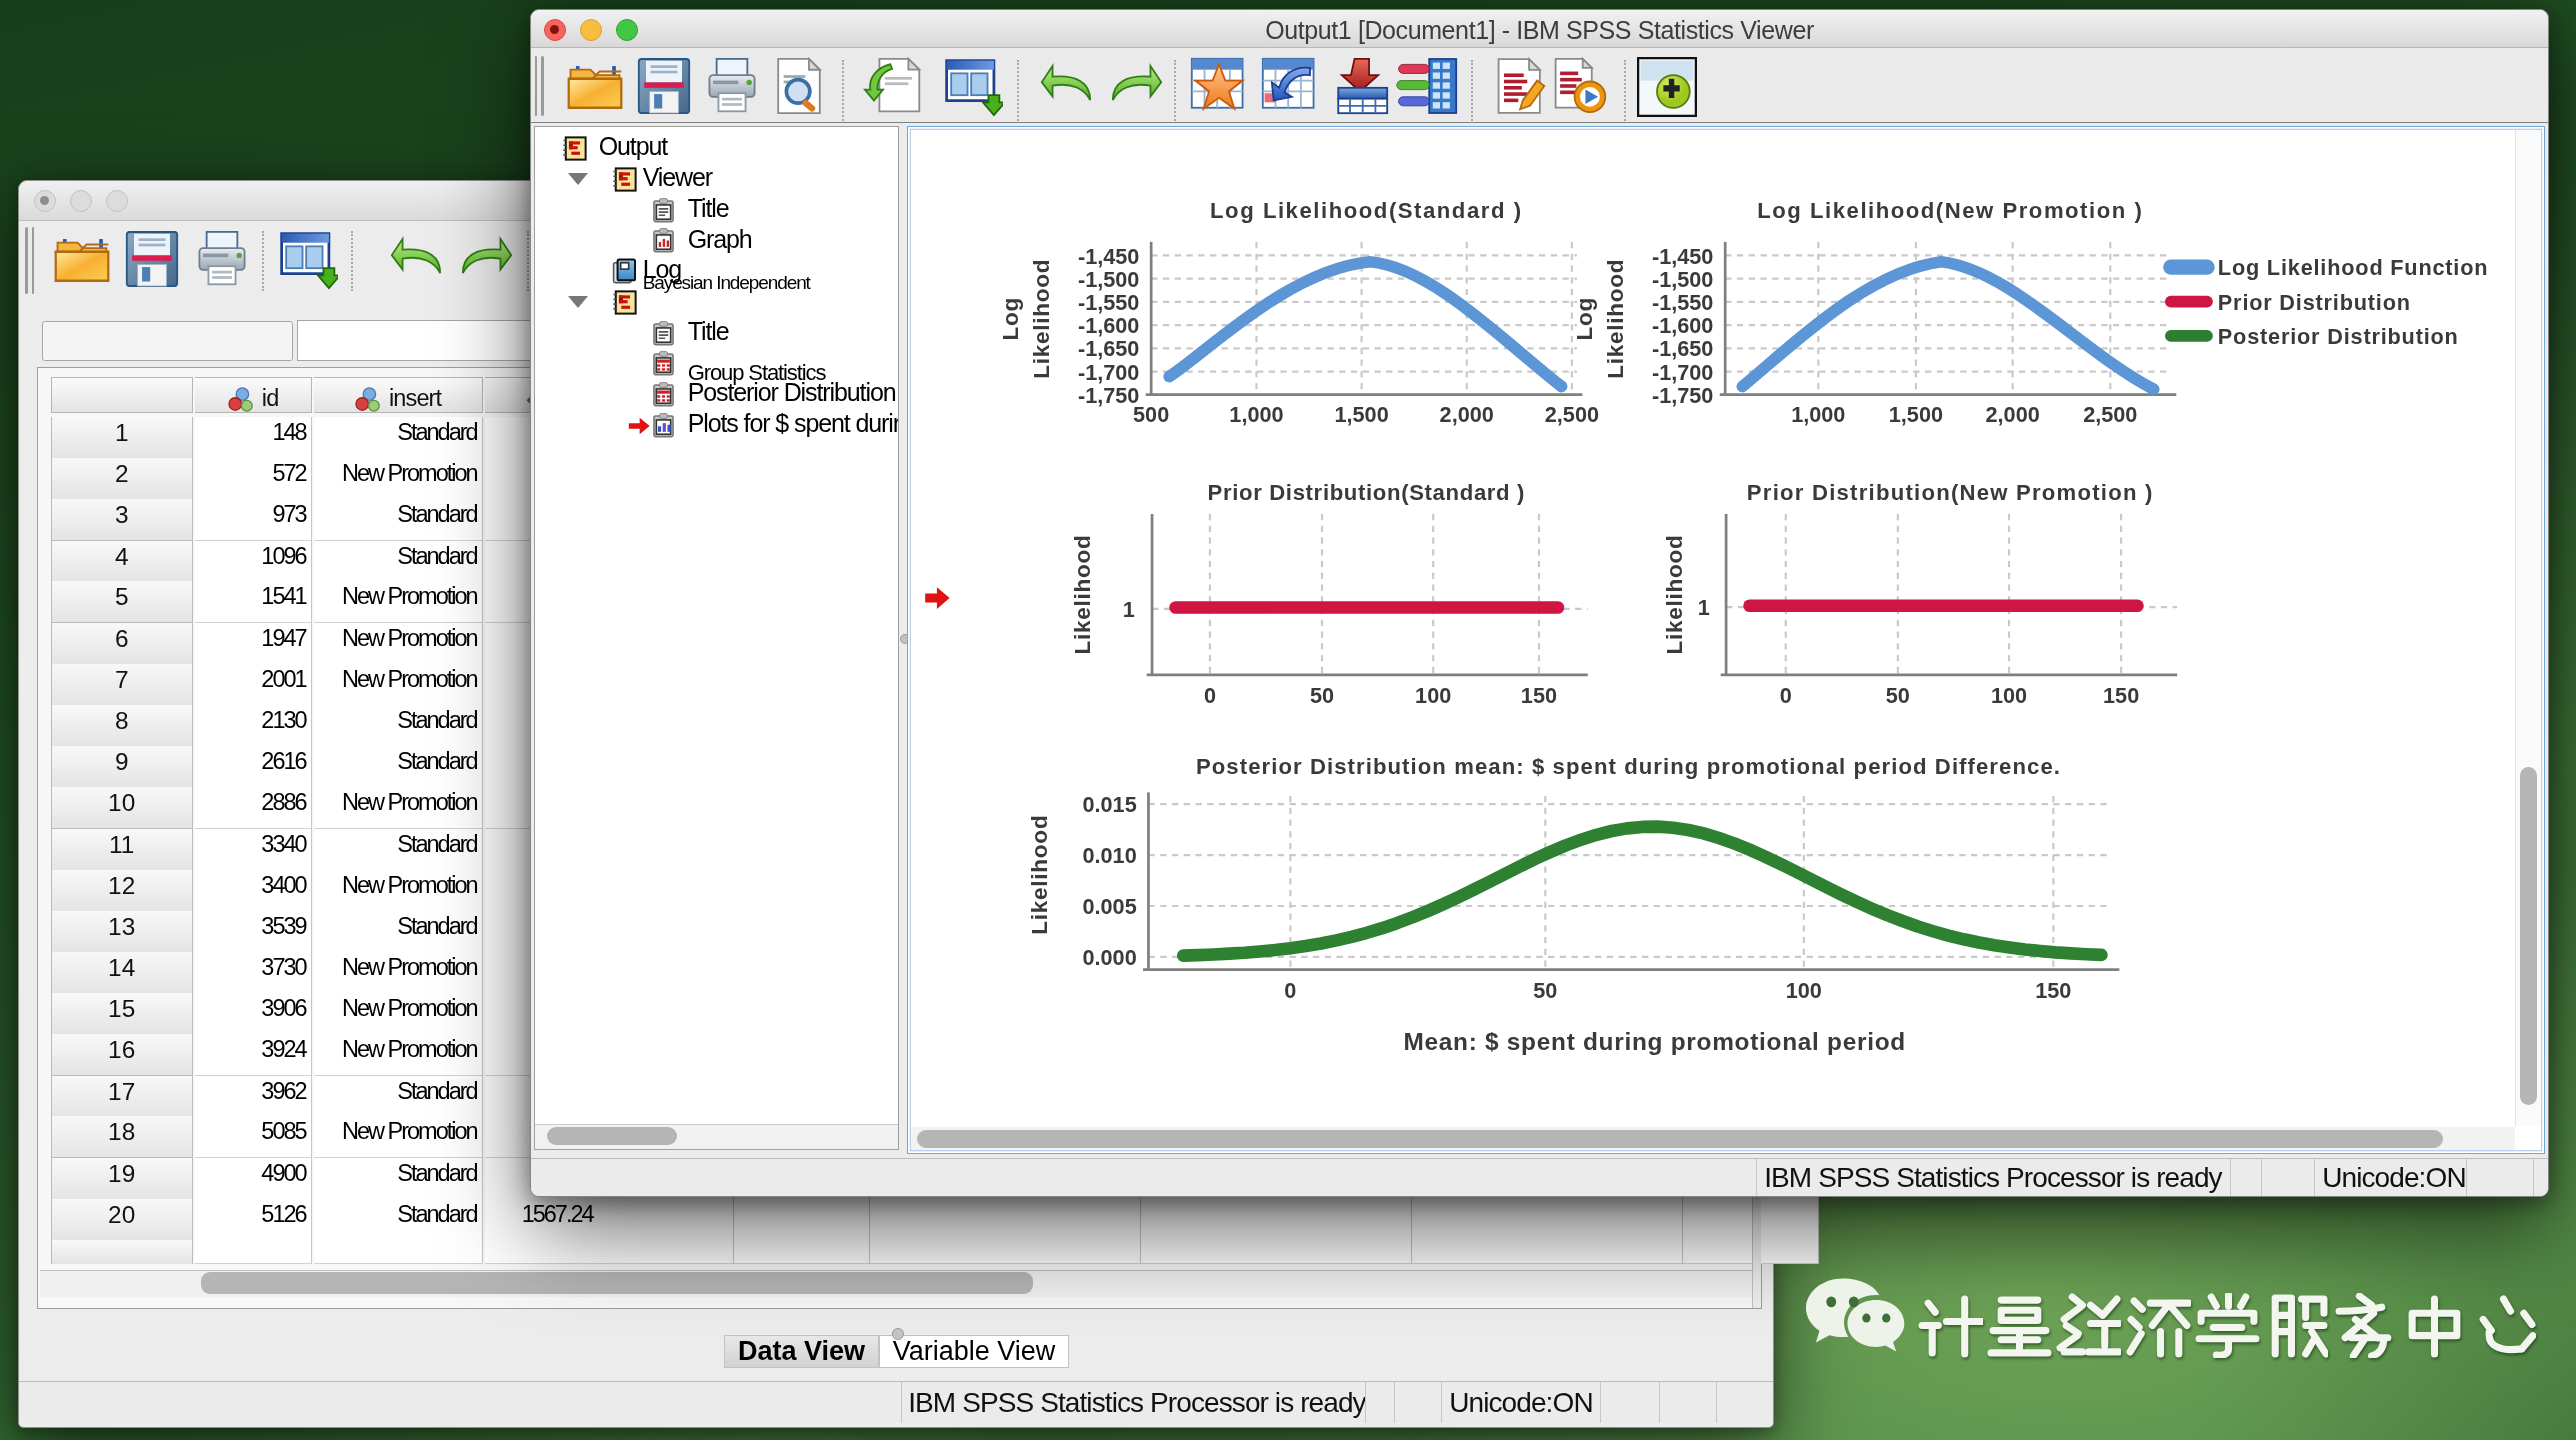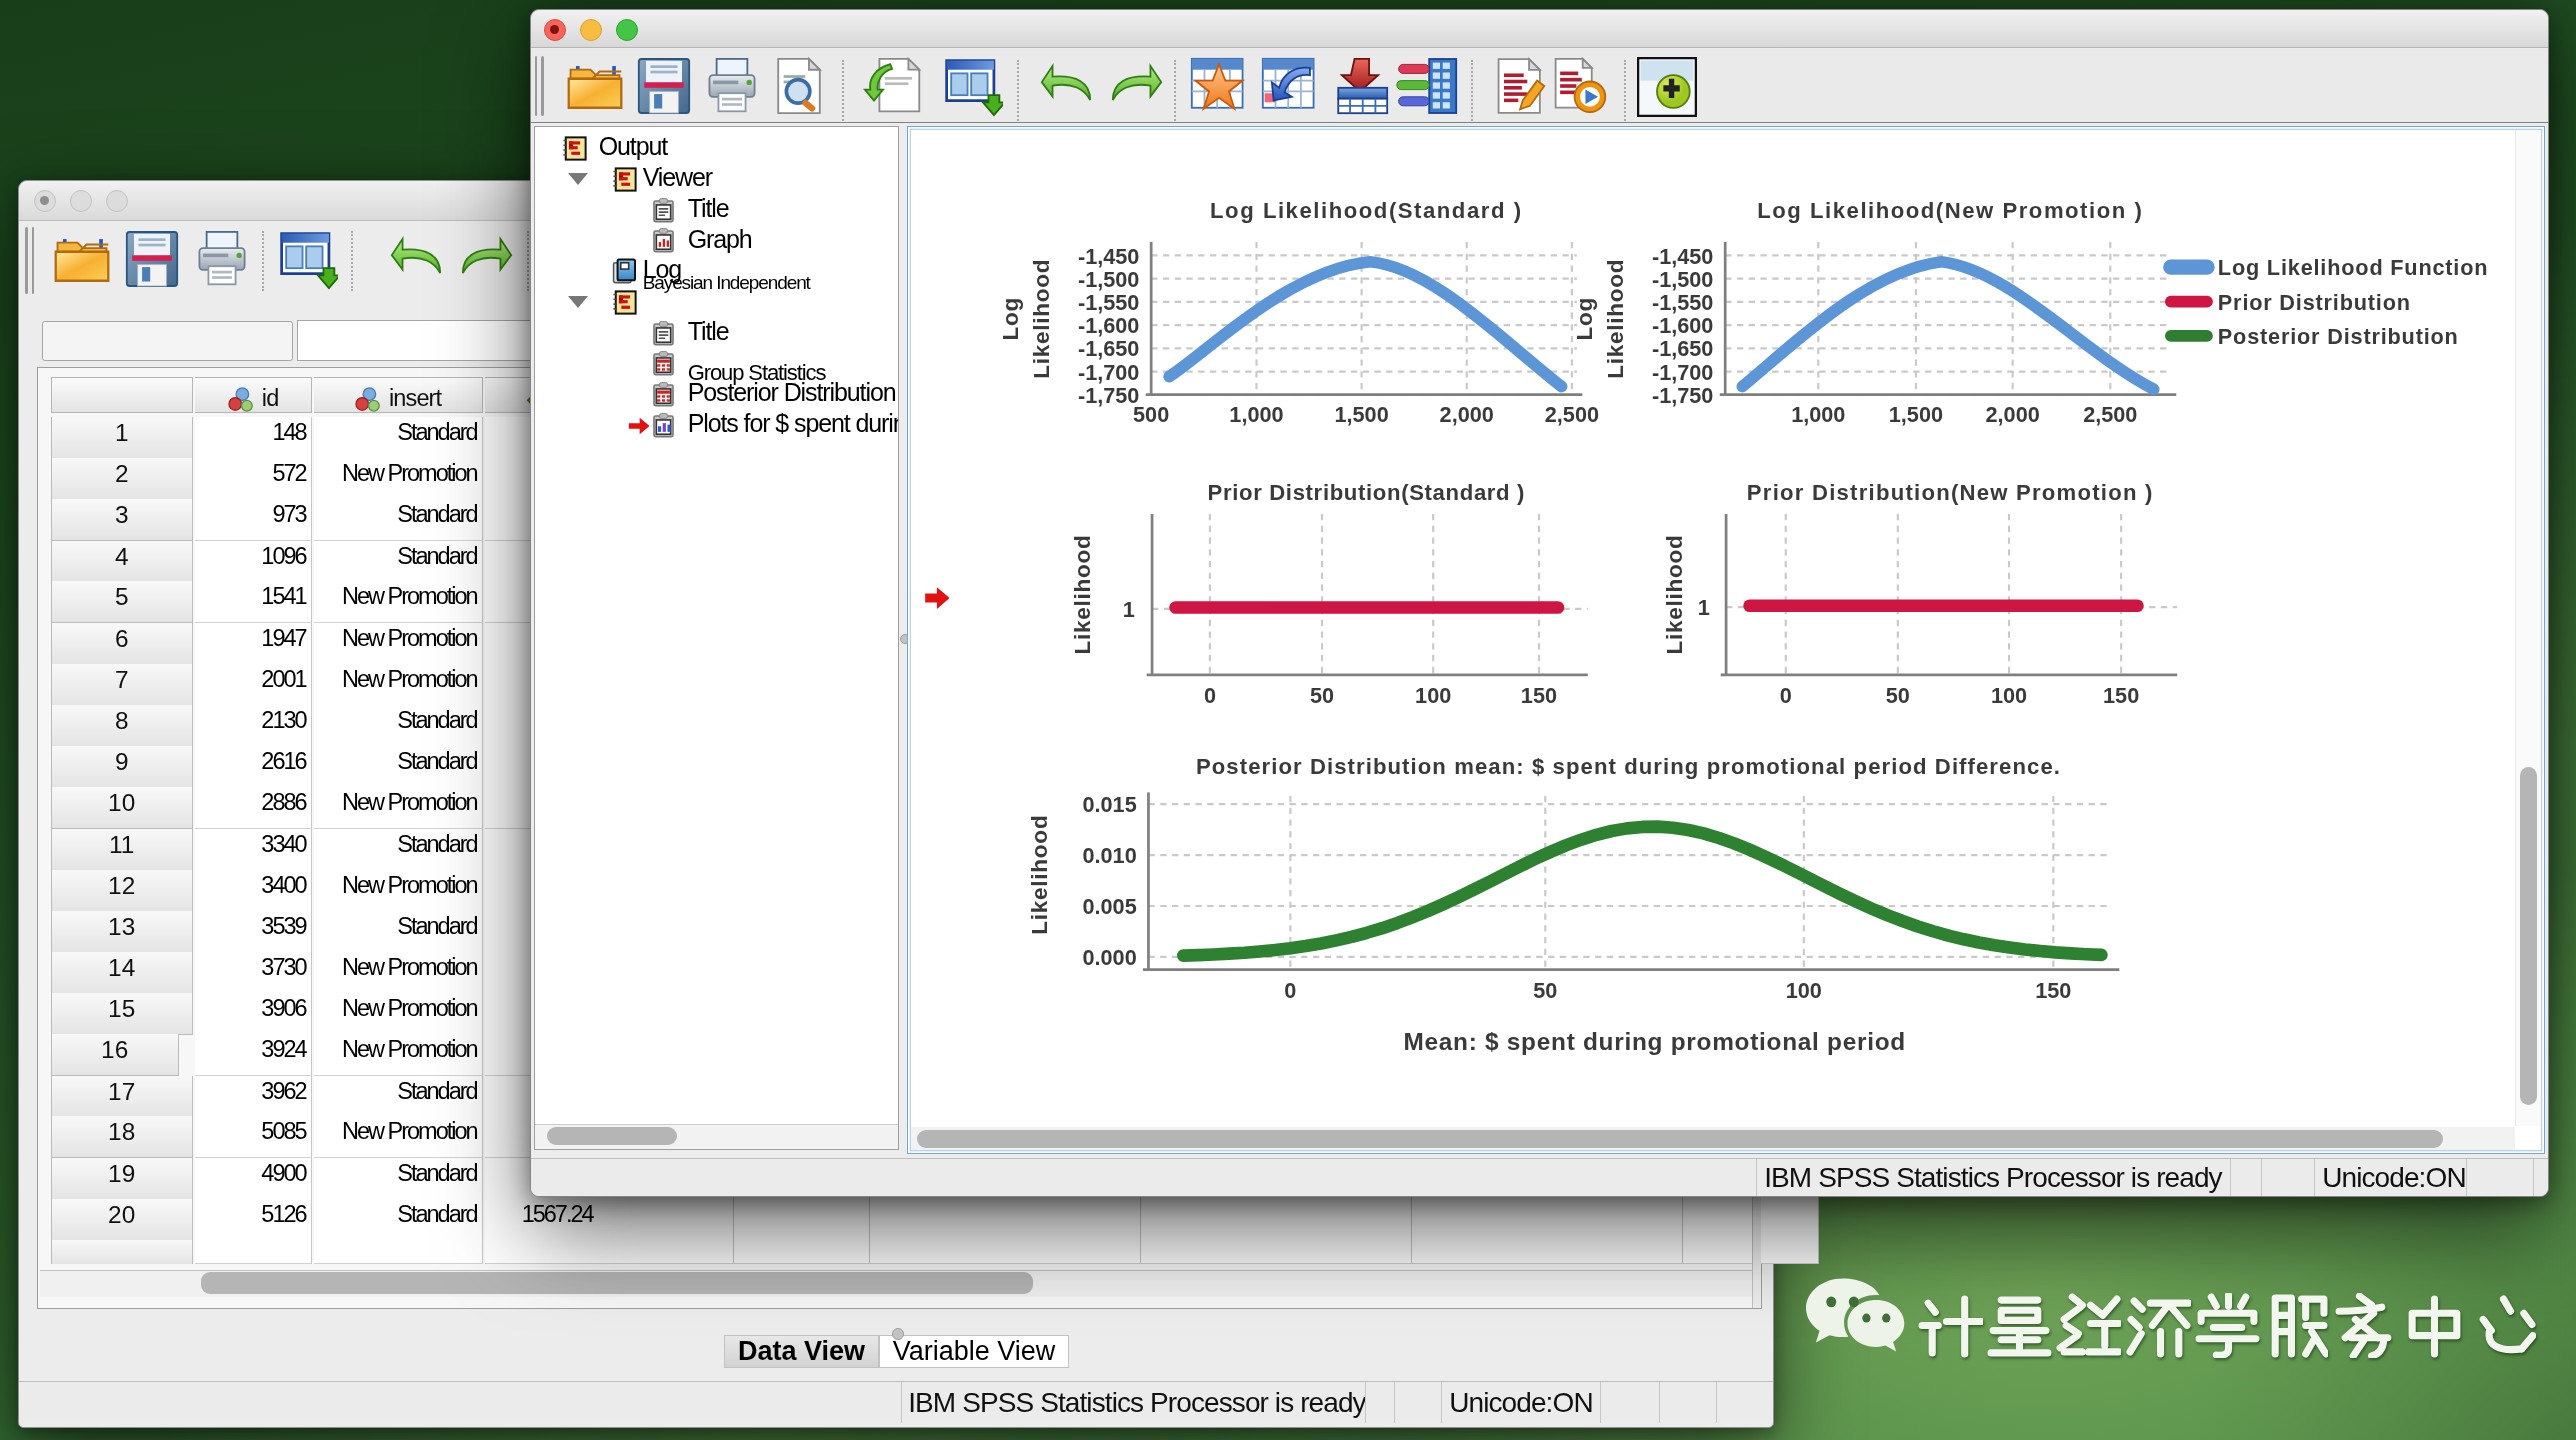--- a/index.html
+++ b/index.html
@@ -361,21 +361,21 @@
 <div class="dcell abs" style="left:447px;top:625px;width:114px;height:42px"></div>
 <div class="dcell abs" style="left:560px;top:625px;width:136px;height:42px"></div>
 <div class="dcell abs" style="left:696px;top:625px;width:136px;height:42px"></div>
 <div class="dcell abs" style="left:832px;top:625px;width:136px;height:42px"></div>
 <div class="dcell abs" style="left:967px;top:625px;width:136px;height:42px"></div>
 <div class="dcell abs" style="left:1103px;top:625px;width:136px;height:42px"></div>
 <div class="dcell abs" style="left:1238px;top:625px;width:136px;height:42px"></div>
 <div class="dcell abs" style="left:1374px;top:625px;width:136px;height:42px"></div>
 <div class="dcell abs" style="left:1509px;top:625px;width:136px;height:42px"></div>
 <div class="dcell abs" style="left:1645px;top:625px;width:136px;height:42px"></div>
-<div class="rh abs" style="left:12.7px;top:666px;width:128px;height:42px">16</div>
+<div class="rh abs" style="left:12.7px;top:666px;width:142px;height:42px">16</div>
 <div class="dcell abs" style="left:157px;top:666px;width:117px;height:42px">3924</div>
 <div class="dcell abs" style="left:276px;top:666px;width:169px;height:42px">New Promotion</div>
 <div class="dcell abs" style="left:447px;top:666px;width:114px;height:42px"></div>
 <div class="dcell abs" style="left:560px;top:666px;width:136px;height:42px"></div>
 <div class="dcell abs" style="left:696px;top:666px;width:136px;height:42px"></div>
 <div class="dcell abs" style="left:832px;top:666px;width:136px;height:42px"></div>
 <div class="dcell abs" style="left:967px;top:666px;width:136px;height:42px"></div>
 <div class="dcell abs" style="left:1103px;top:666px;width:136px;height:42px"></div>
 <div class="dcell abs" style="left:1238px;top:666px;width:136px;height:42px"></div>
 <div class="dcell abs" style="left:1374px;top:666px;width:136px;height:42px"></div>
@@ -460,20 +460,21 @@
     <div class="scell" style="left:1376px;width:47px"></div>
     <div class="scell" style="left:1423px;width:159px">Unicode:ON</div>
     <div class="scell" style="left:1582px;width:59px"></div>
     <div class="scell" style="left:1641px;width:57px"></div>
     <div class="scell" style="left:1697px;width:36px;border-right:none"></div>
   </div>
 </div>
 
 <div class="abs" id="vw">
   <div class="abs titlebar"></div>
+  <div class="abs title">Output1 [Document1] - IBM SPSS Statistics Viewer</div>
   <div class="abs tl tlr" style="left:12.7px"></div>
   <div class="abs tl tly" style="left:49px"></div>
   <div class="abs tl tlg" style="left:85px"></div>
   <div class="abs toolbar">
     <div class="abs tbgrip" style="left:3.6px;top:7.2px;height:60px"></div>
     <div class="abs tbgrip" style="left:10px;top:7.2px;height:60px"></div>
   </div>
   <div class="abs" style="left:34px;top:47px"><svg width="60" height="58" viewBox="0 0 66 64">
         <rect x="12" y="10" width="4" height="40" fill="#2255cc"></rect>
         <rect x="52" y="10" width="4" height="40" fill="#2255cc"></rect>

